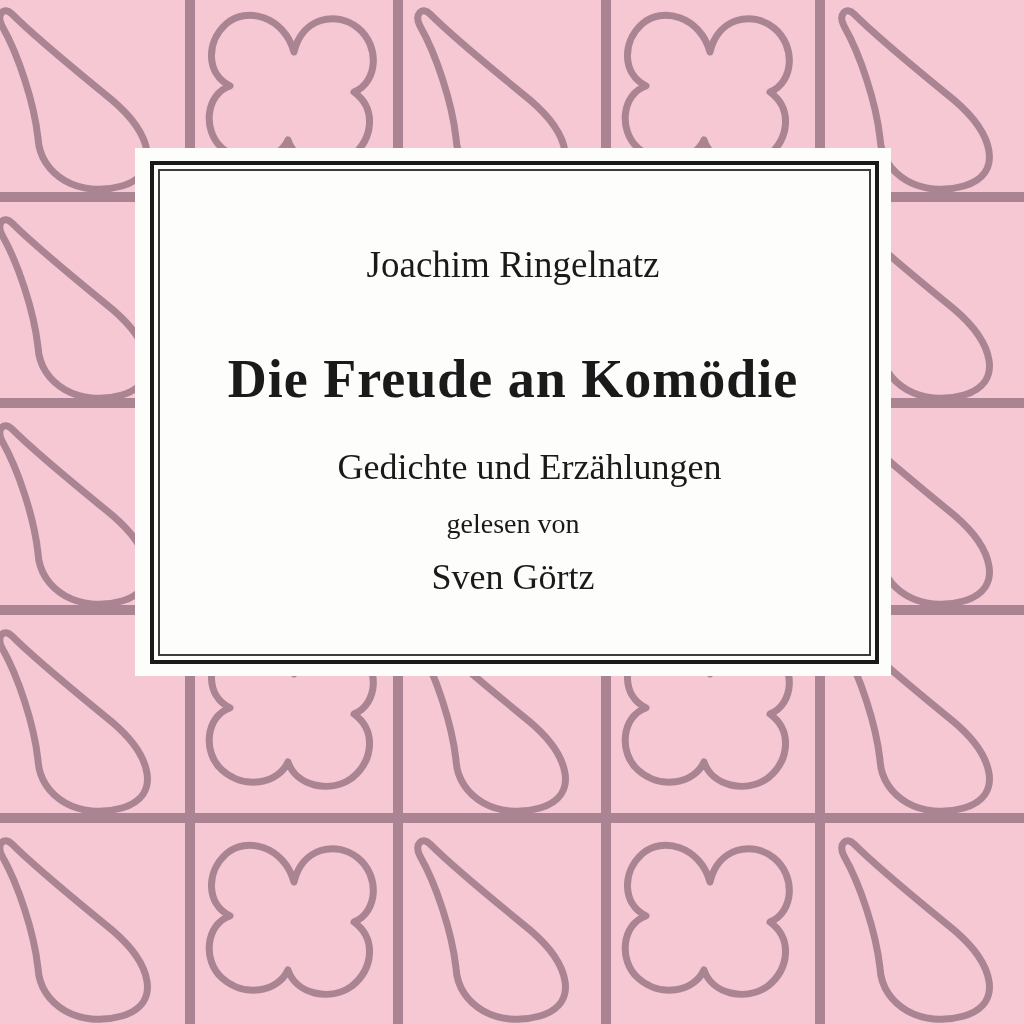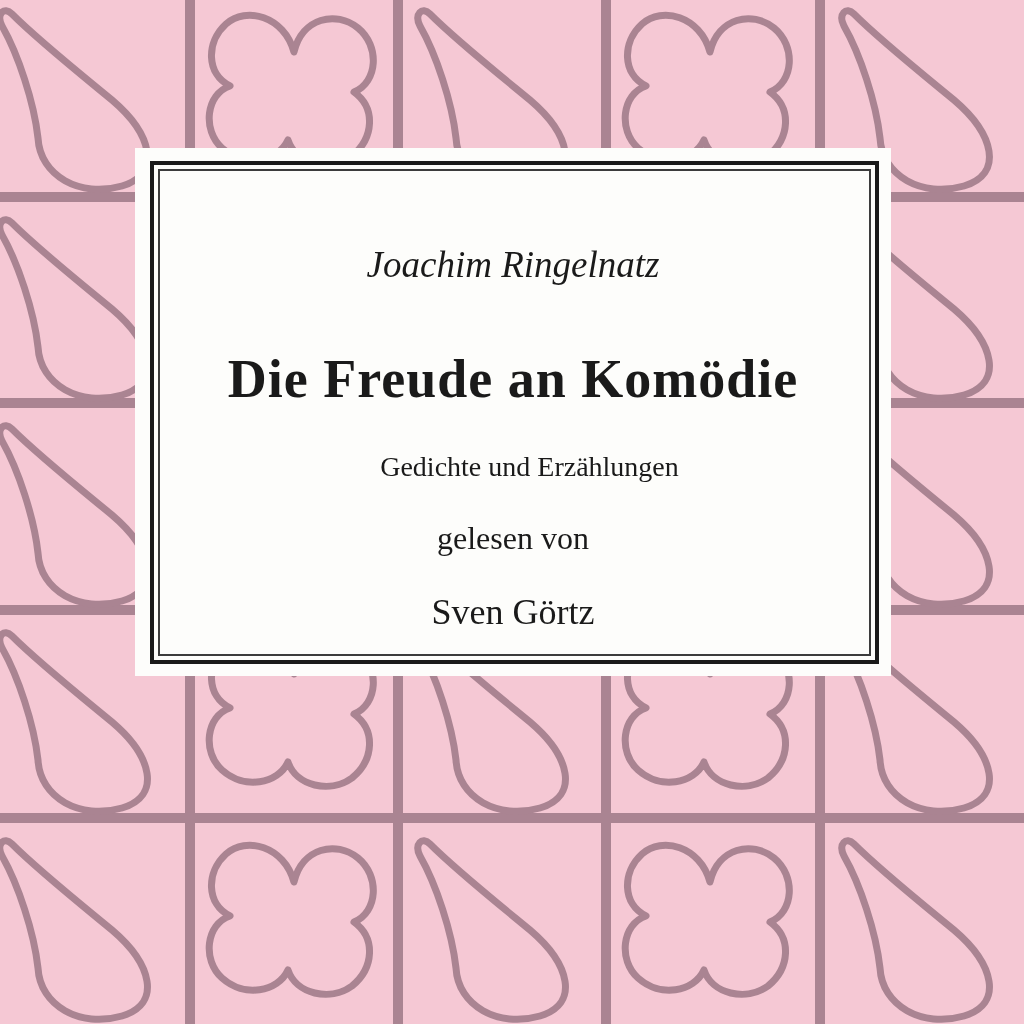--- a/index.html
+++ b/index.html
@@ -60,32 +60,31 @@
     position: absolute;
     left: 0; right: 0;
     text-align: center;
     color: var(--ink-black);
     white-space: nowrap;
   }
   .author {
     top: 95px;
     font-size: 37px;
     line-height: 44px;
-    font-style: italic;
   }
   .title {
     top: 200px;
     font-size: 54px;
     line-height: 62px;
     font-weight: 700;
     letter-spacing: 1px;
   }
-  .sub1 { top: 297px; font-size: 28px; line-height: 44px; padding-left: 33px; }
-  .sub2 { top: 368px; font-size: 32px; line-height: 44px; }
-  .sub3 { top: 407px; font-size: 36px; line-height: 44px; margin-top: 35px; }
+  .sub1 { top: 297px; font-size: 36px; line-height: 44px; padding-left: 33px; }
+  .sub2 { top: 354px; font-size: 28px; line-height: 44px; }
+  .sub3 { top: 407px; font-size: 36px; line-height: 44px; }
 </style>
 </head>
 <body>
 
 <div class="stage">
 
   <svg class="bg" viewBox="0 0 1024 1024" aria-hidden="true">
     <defs>
       <path id="teardrop" d="M 32 26
            C 58 52, 98 84, 132 112

